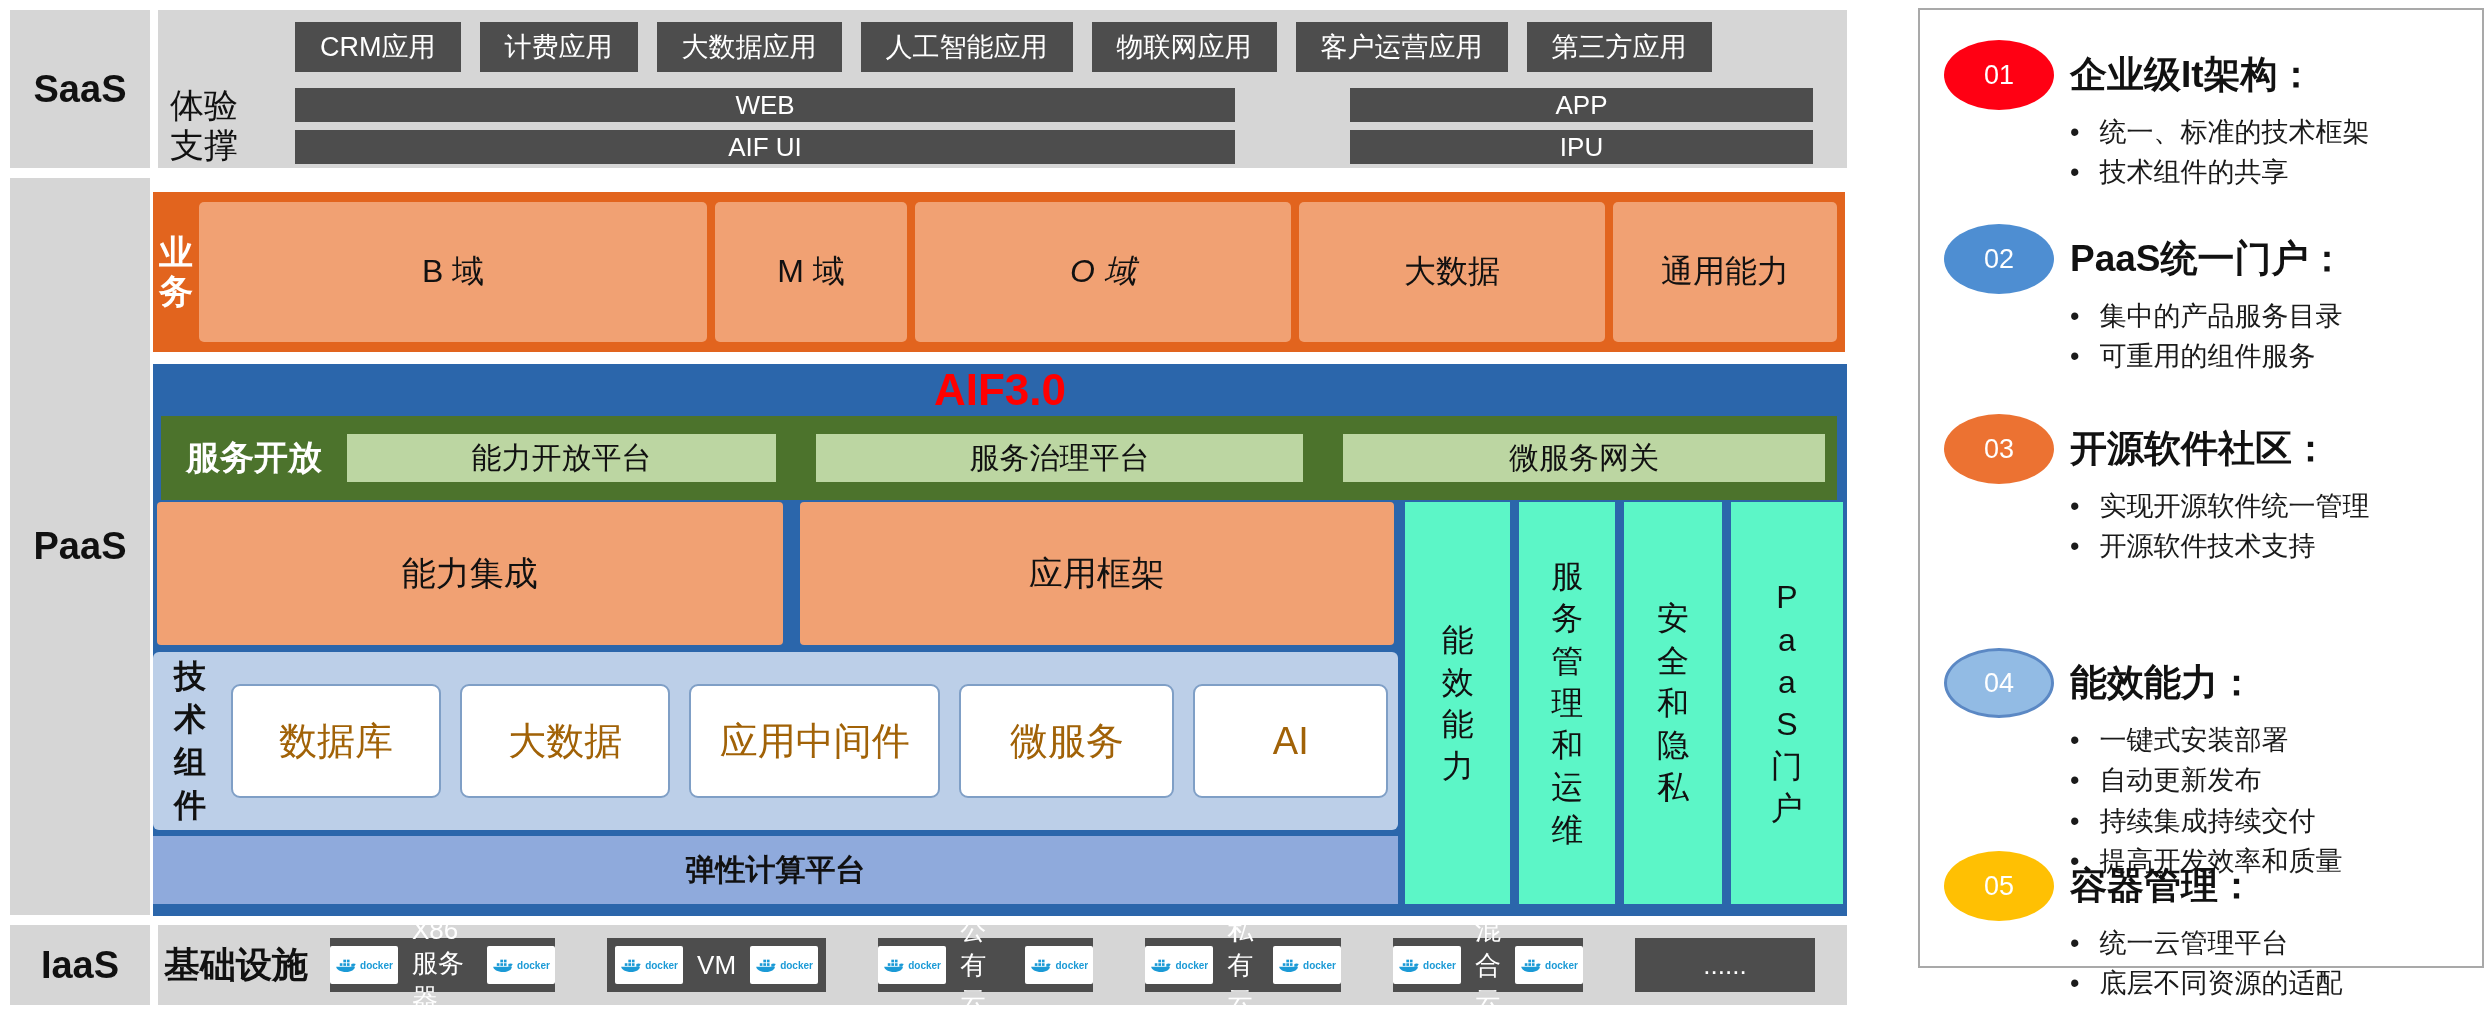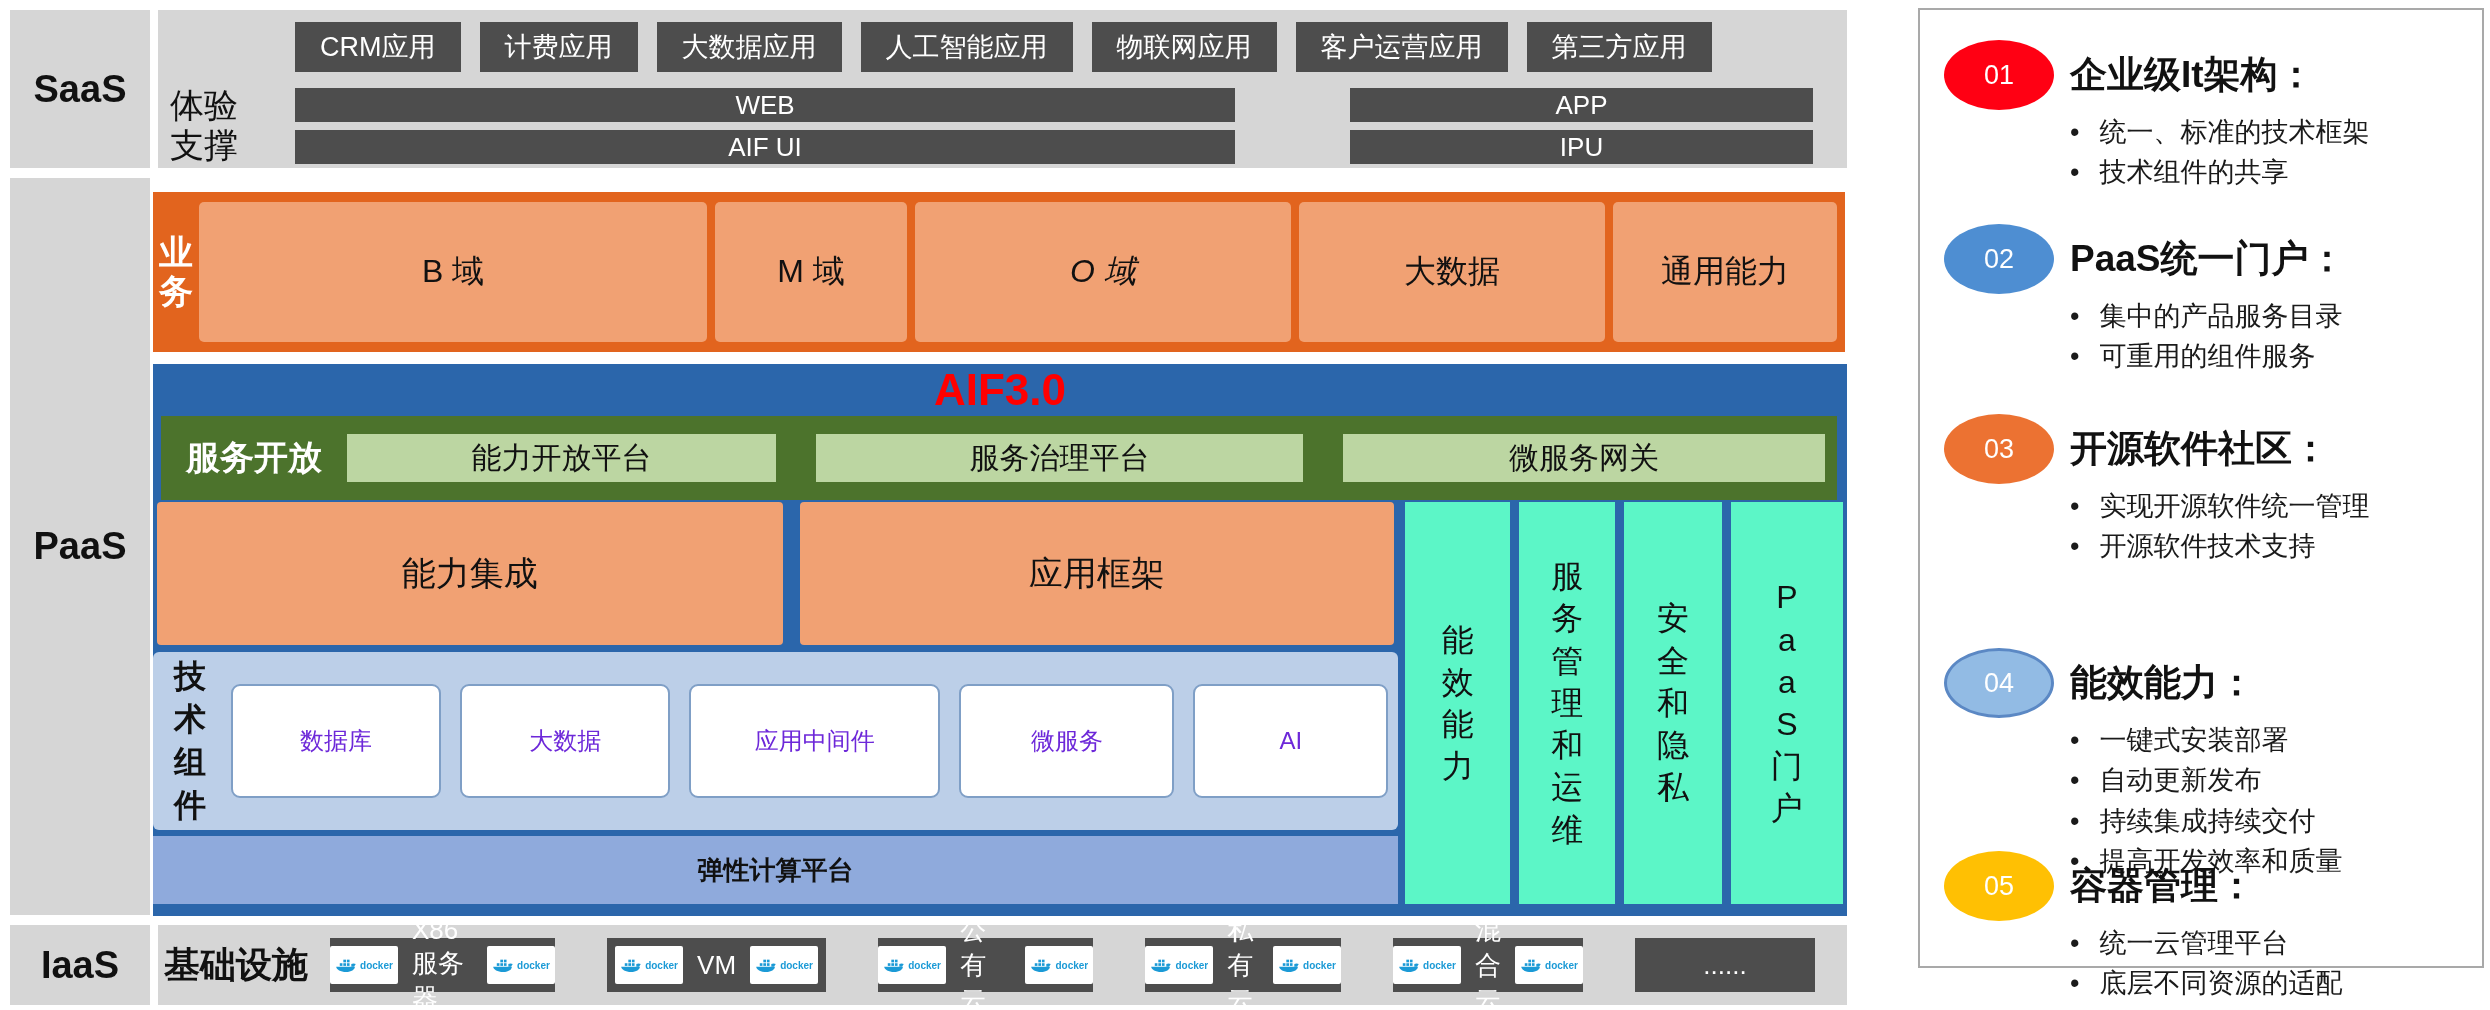--- a/index.html
+++ b/index.html
@@ -55,29 +55,29 @@
     font-size:34px;color:#111;}
   .cap-box.c1{flex-grow:619;flex-basis:0;}
   .cap-box.c2{flex-grow:588;flex-basis:0;}
 
   .tech-panel{position:absolute;left:0px;top:288px;width:1245px;height:178px;background:#bccfe8;border-radius:6px;}
   .tech-label{position:absolute;left:14px;top:0;height:100%;width:46px;
     display:flex;align-items:center;justify-content:center;
     font-weight:bold;font-size:32px;color:#111;white-space:pre-line;line-height:1.35;text-align:center;}
   .tech-row{position:absolute;left:78px;right:10px;top:32px;height:114px;display:flex;gap:19px;}
   .tech-box{background:#ffffff;border:2px solid #7f9fc6;border-radius:9px;
-    display:flex;align-items:center;justify-content:center;font-size:24px;color:#6d28d9;}
+    display:flex;align-items:center;justify-content:center;font-size:38px;color:#a16207;}
   .tech-box.t1{flex-grow:211;flex-basis:0;}
   .tech-box.t2{flex-grow:211;flex-basis:0;}
   .tech-box.t3{flex-grow:253;flex-basis:0;}
   .tech-box.t4{flex-grow:216;flex-basis:0;}
   .tech-box.t5{flex-grow:195;flex-basis:0;}
 
   .elastic-bar{position:absolute;left:0px;top:472px;width:1245px;height:68px;background:#8faadc;
-    display:flex;align-items:center;justify-content:center;font-weight:bold;font-size:26px;color:#111;}
+    display:flex;align-items:center;justify-content:center;font-weight:bold;font-size:30px;color:#111;}
 
   .pillars{position:absolute;left:1252px;right:4px;top:138px;height:402px;display:flex;gap:9px;}
   .pillar{background:#5cf6c7;flex-basis:0;display:flex;align-items:center;justify-content:center;
     font-size:32px;color:#111;white-space:pre-line;line-height:1.32;text-align:center;}
   .pillar.p1{flex-grow:108;}
   .pillar.p2{flex-grow:98;}
   .pillar.p3{flex-grow:100;}
   .pillar.p4{flex-grow:115;}
 
   

